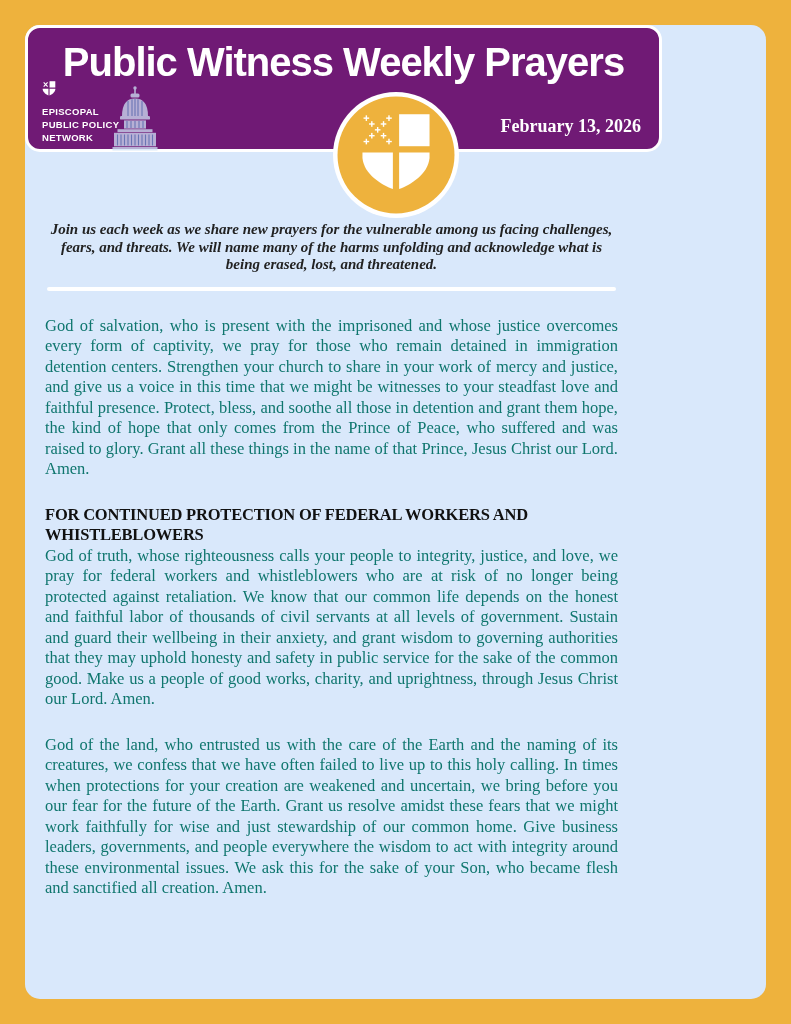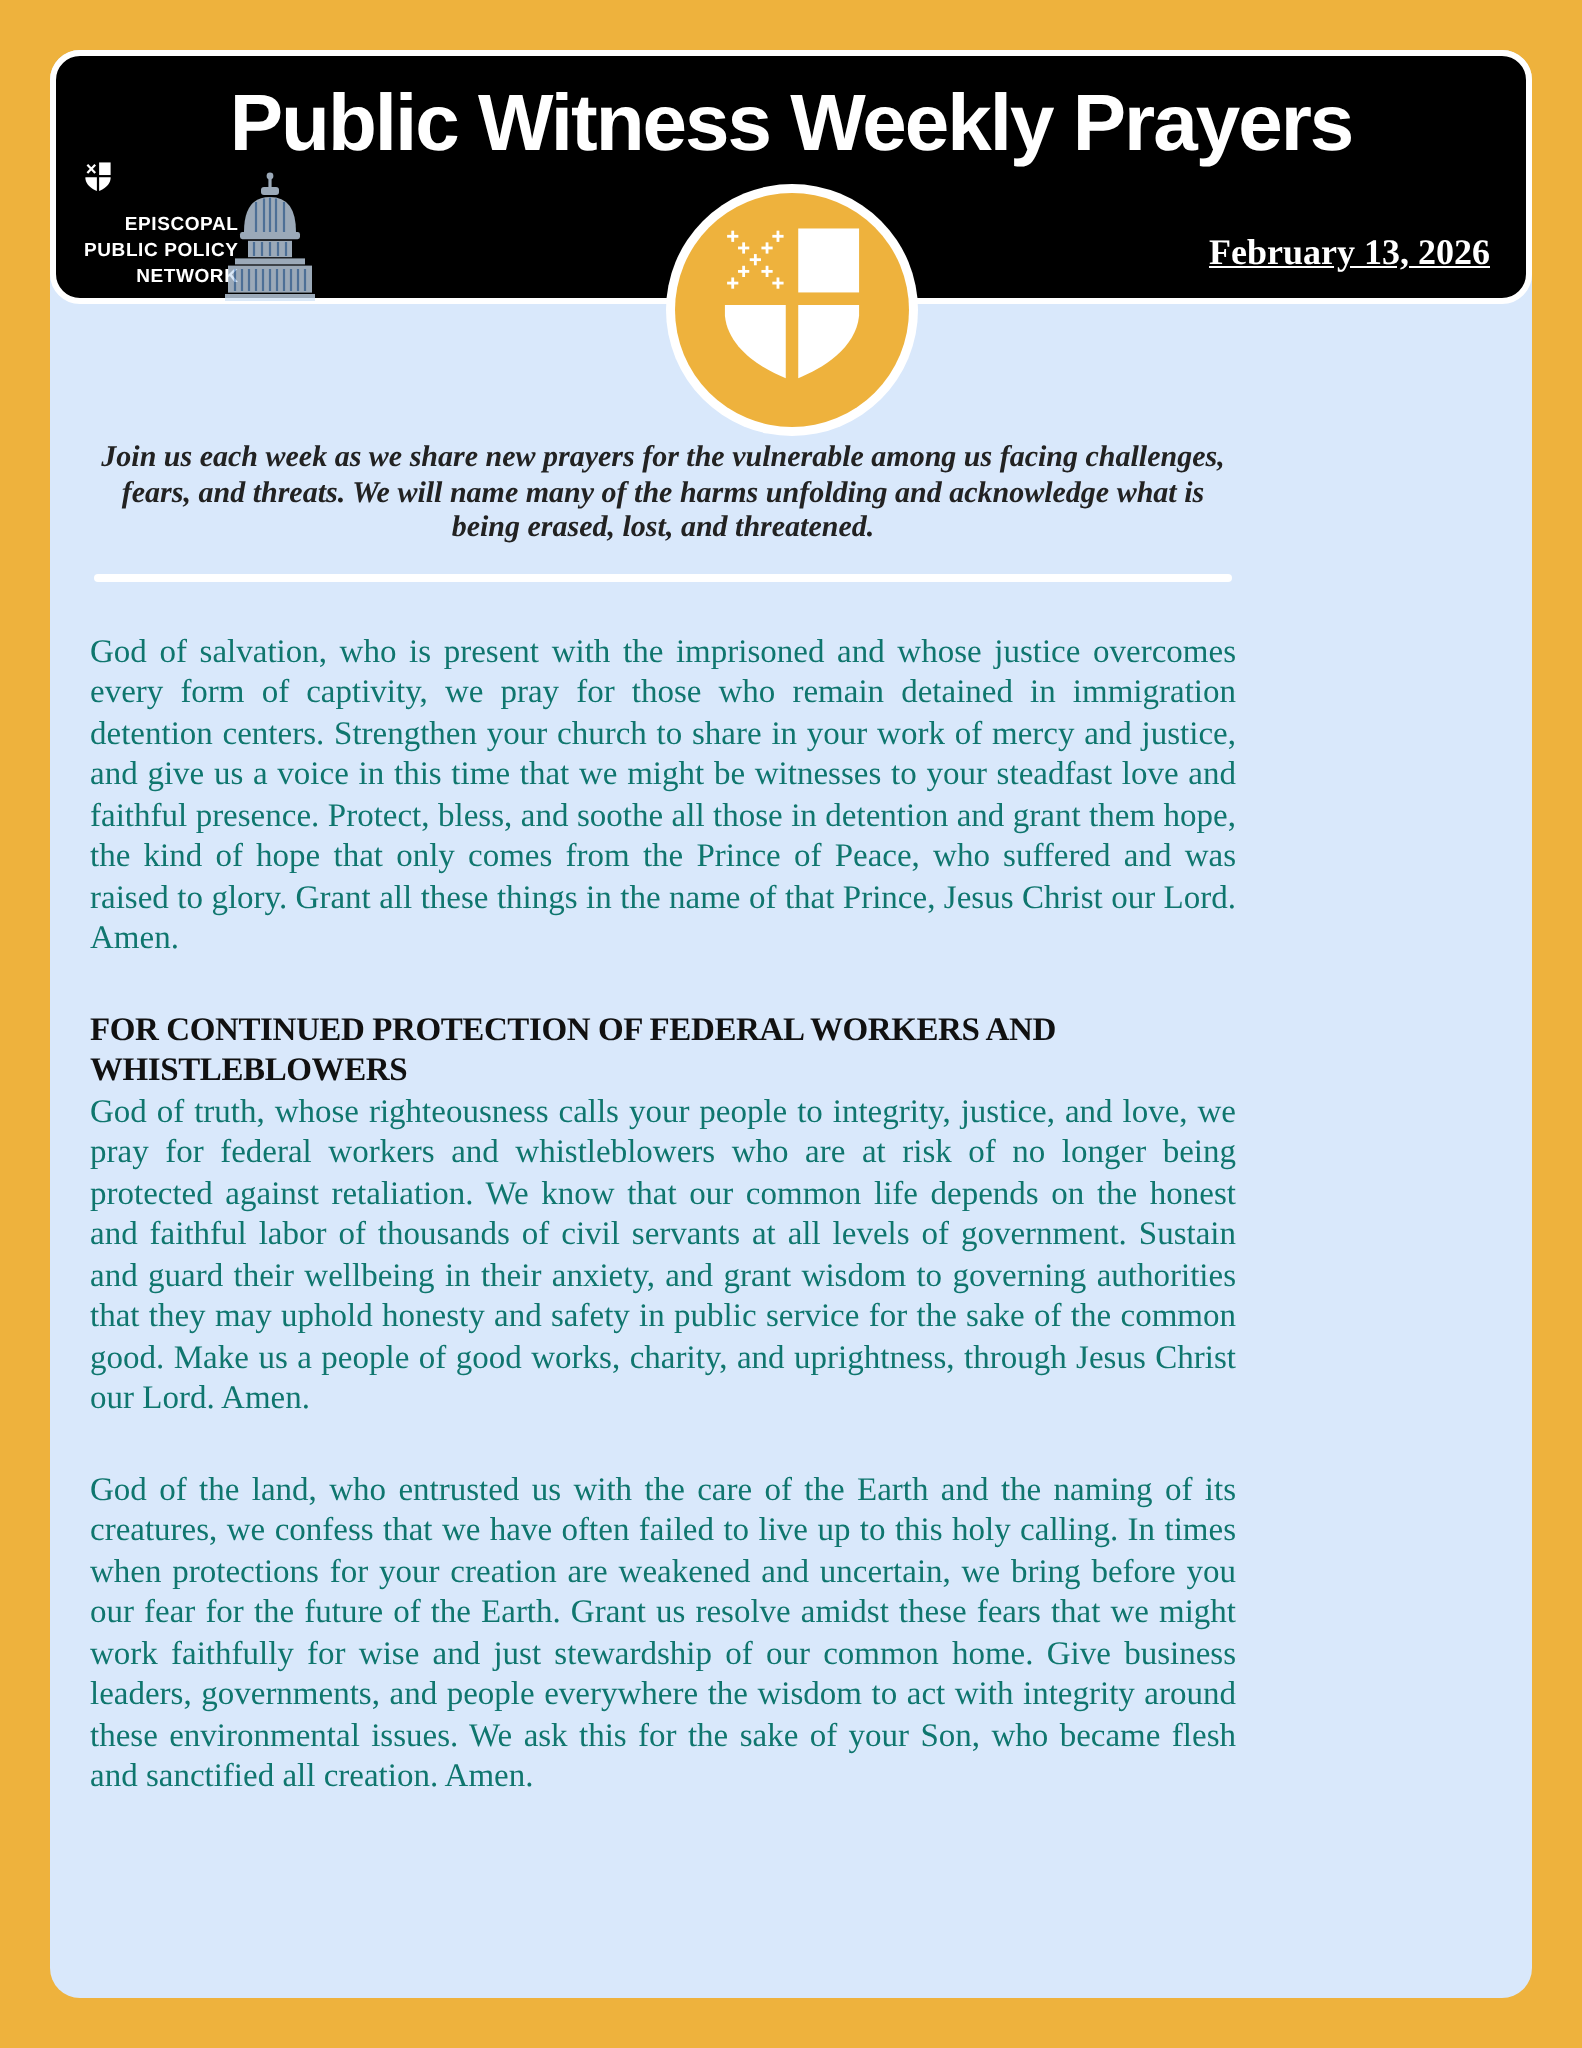--- a/index.html
+++ b/index.html
@@ -11,23 +11,23 @@
     overflow:hidden;
   }
   .card{
     position:absolute;left:25px;top:25px;
     width:741px;height:974px;
     background:#D9E8FB;
     border-radius:15px;
   }
   .header{
     position:absolute;left:0;top:0;
-    width:741px;height:127px;
+    width:637px;height:127px;
     box-sizing:border-box;
-    background:#000000;
+    background:#701a75;
     border:3px solid #ffffff;
     border-radius:15px;
   }
   .title{
     margin:0;
     padding-top:12px;
     text-align:center;
     font-family:"Liberation Sans", sans-serif;
     font-weight:bold;
     font-size:40px;
@@ -39,33 +39,31 @@
     color:#ffffff;
   }
   .org-shield{display:block;margin-bottom:4px;}
   .org-name{
     font-family:"Liberation Sans", sans-serif;
     font-weight:bold;
     font-size:9.5px;
     line-height:13px;
     letter-spacing:0.3px;
     color:#ffffff;
-    text-align:right;
   }
   .capitol{
     position:absolute;left:84px;top:58px;
     opacity:0.75;
   }
   .date{
     position:absolute;right:18px;top:88px;
     font-family:"Liberation Serif", serif;
     font-weight:bold;
     font-size:18px;
     color:#ffffff;
-    text-decoration:underline;
   }
   .emblem{
     position:absolute;left:50%;top:67px;
     margin-left:-63px;
     width:126px;height:126px;
   }
   .content{
     position:absolute;left:0;top:0;
     width:629px;
     padding:196px 36px 0 20px;

